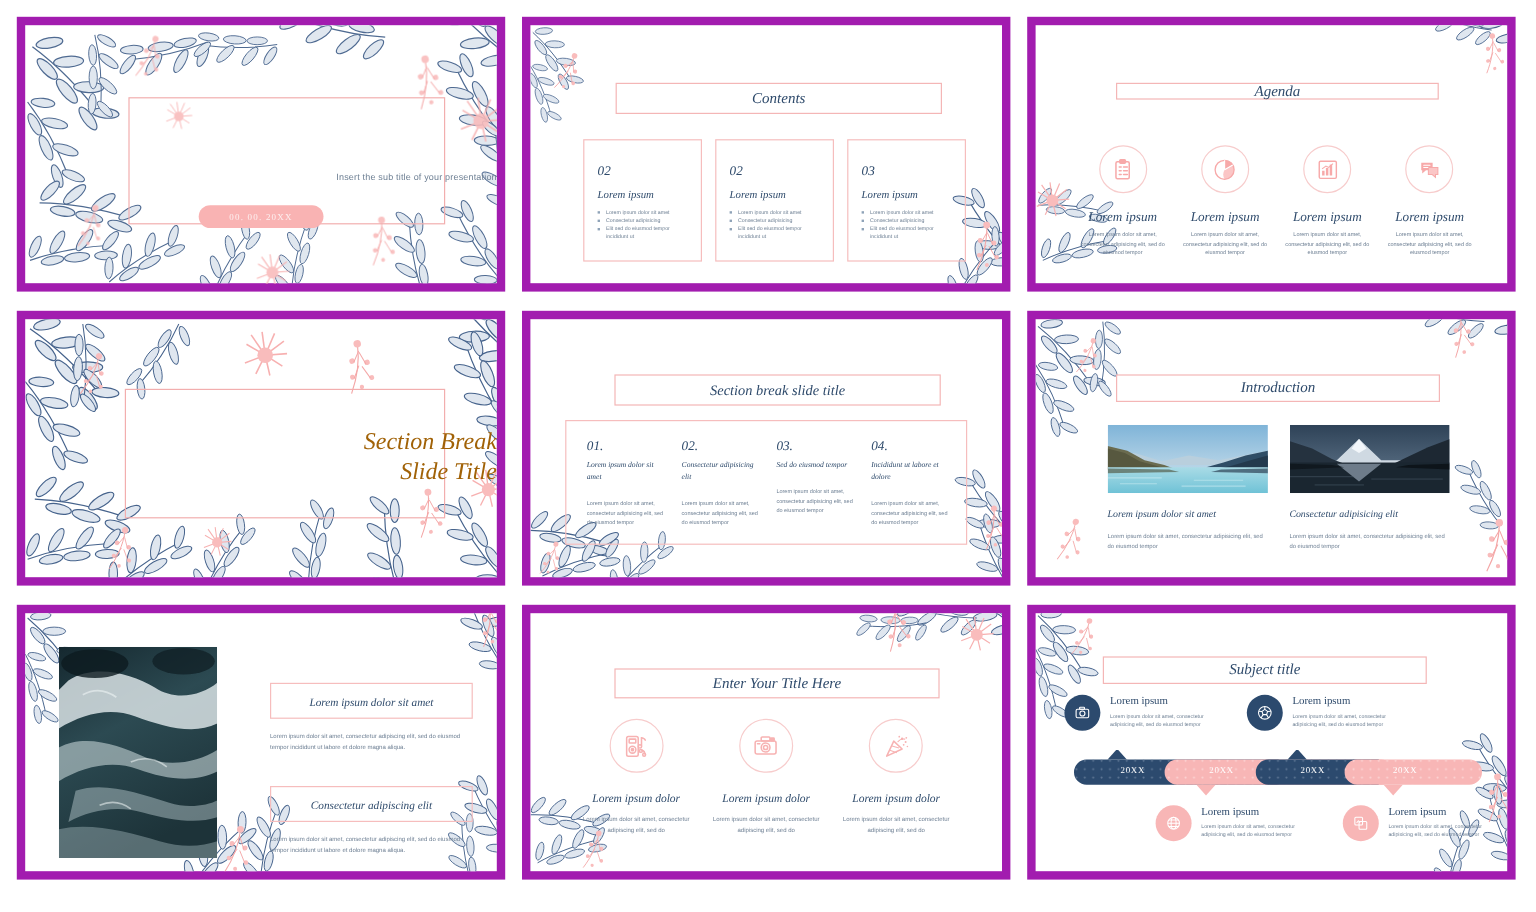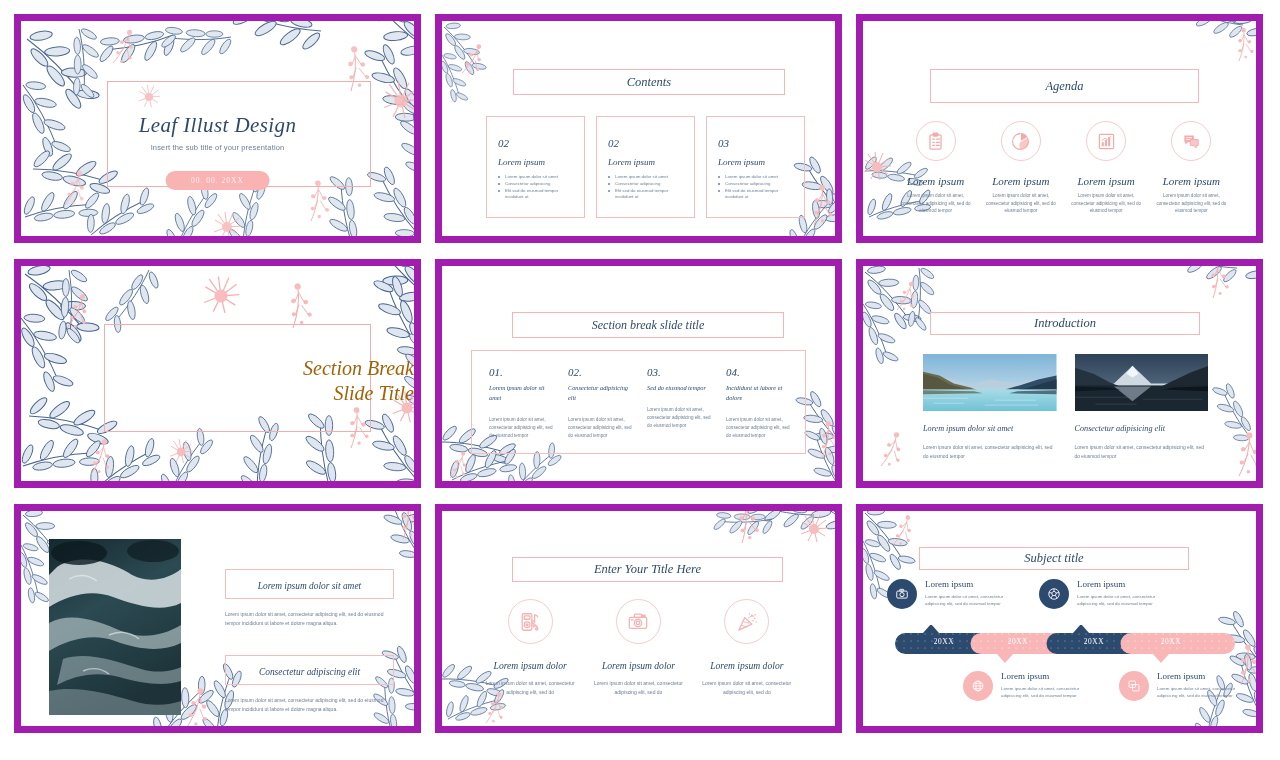--- a/index.html
+++ b/index.html
@@ -49,21 +49,21 @@
   }
   .s1-title {
     position: absolute; left: 0; right: 0; top: 92px;
     text-align: center;
     font-family: "Liberation Serif", serif;
     font-style: italic; font-size: 21px; color: #2e4a6b;
     letter-spacing: .4px;
   }
   .s1-sub {
     position: absolute; left: 0; right: 0; top: 122px;
-    text-align: center; font-size: 7.5px; color: #6d7f93; letter-spacing: .15px;
+    text-align: right; font-size: 7.5px; color: #6d7f93; letter-spacing: .15px;
   }
   .s1-badge {
     position: absolute; left: 50%; top: 150px; transform: translateX(-50%);
     background: #f9b3b3; color: #fdf0f0;
     border-radius: 999px; padding: 5px 26px;
     font-family: "Liberation Serif", serif;
     font-size: 7.5px; letter-spacing: 1px;
   }
 
   
@@ -90,21 +90,21 @@
   .s2-ul li {
     position: relative; padding-left: 7px;
     font-size: 4.4px; line-height: 1.55; color: #6d7f93;
   }
   .s2-ul li::before {
     content: ""; position: absolute; left: 0; top: 2.2px;
     width: 2px; height: 2px; background: #8fa3b8;
   }
 
   
-  .s3-title { left: 67px; top: 48px; width: 269px; height: 34px; }
+  .s3-title { left: 67px; top: 48px; width: 269px; height: 14px; }
   .s3-title .t { font-size: 12.5px; }
   .s3-cols {
     position: absolute; left: 30px; right: 22px; top: 100px;
     display: flex;
   }
   .s3-col { flex: 1; text-align: center; padding: 0 4px; }
   .ico-circle {
     width: 40px; height: 40px; border-radius: 50%;
     border: 1px solid #f7cccc; margin: 0 auto 14px;
     display: flex; align-items: center; justify-content: center;
@@ -301,21 +301,20 @@
           <use href="#pinkflower" transform="translate(330,70) rotate(-14) scale(1.2)"></use>
           <use href="#pinkflower" transform="translate(44,184) rotate(6)"></use>
           <use href="#pinkflower" transform="translate(290,200) rotate(-8) scale(1.1)"></use>
           <use href="#burst" transform="translate(380,80) scale(1.3)"></use>
           <use href="#burst" transform="translate(206,206) scale(1.0)"></use>
           <use href="#burst" transform="translate(128,76) scale(0.8)"></use>
         </g>
       </svg>
     </div>
     <div class="s1-frame"></div>
-    <div class="s1-title serif">Leaf Illust Design</div>
     <div class="s1-sub">Insert the sub title of your presentation</div>
     <div class="s1-badge">00. 00. 20XX</div>
   </div>
 
   <div class="slide">
     <div class="deco">
       <svg width="407" height="229" viewBox="0 0 407 229">
         <use href="#sprig" transform="translate(2,6) rotate(24) scale(0.8)"></use>
         <use href="#sprig" transform="translate(0,34) rotate(40) scale(0.7)"></use>
         <use href="#pinkflower" transform="translate(20,52) rotate(14) scale(0.9)"></use>

